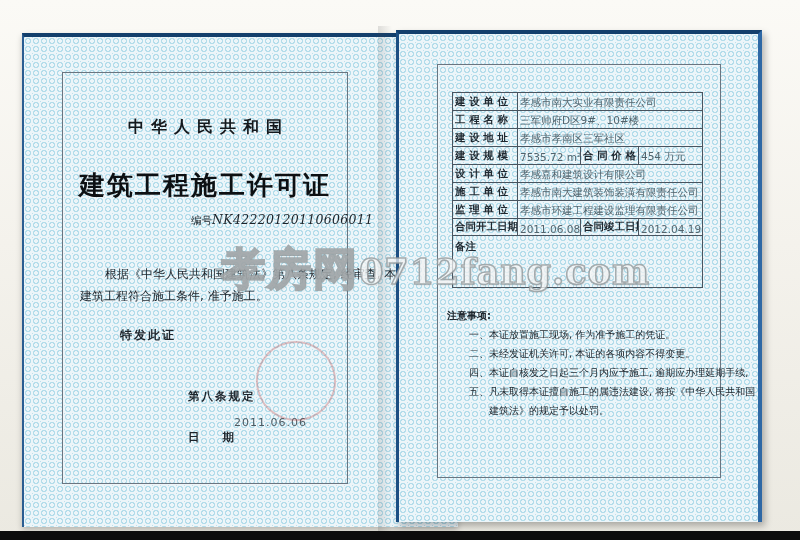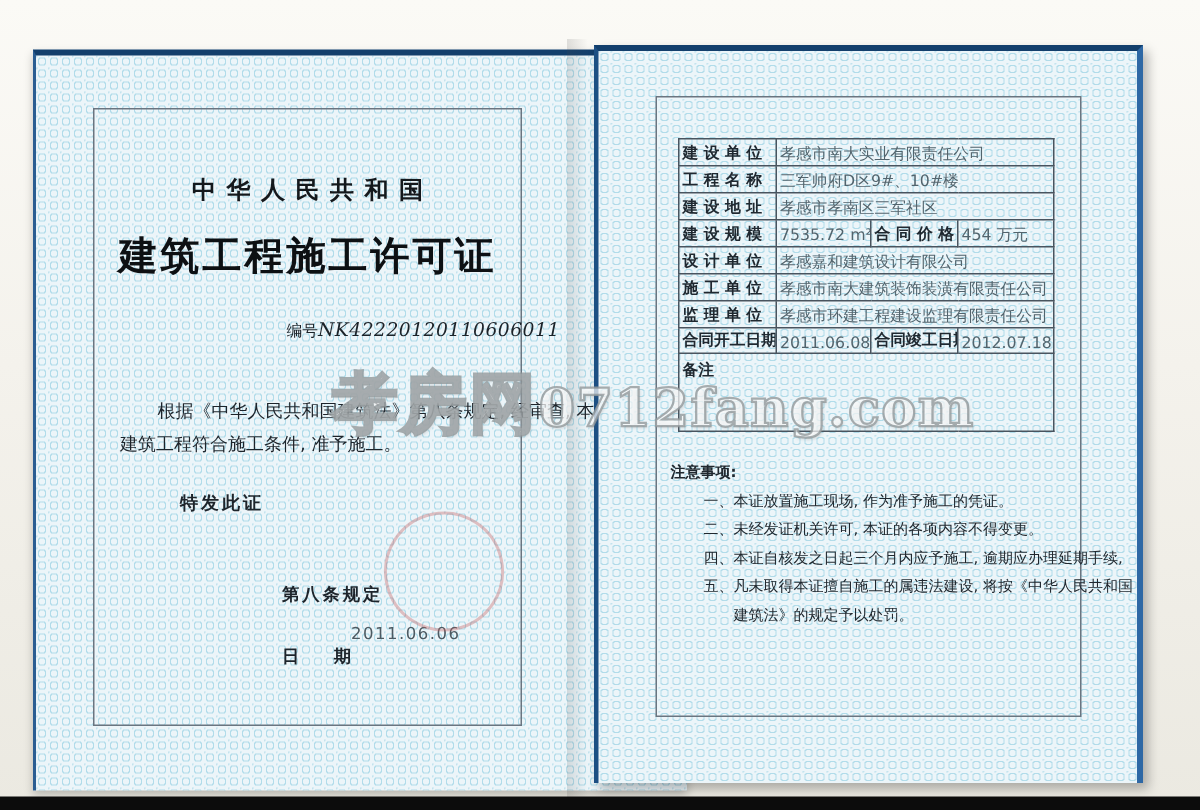--- a/index.html
+++ b/index.html
@@ -30,21 +30,21 @@
            background:linear-gradient(to right, rgba(70,70,70,0.16), rgba(255,255,255,0) 70%); z-index:5; }
 
   .frame { position:absolute; border:1px solid #6a7580; }
   .left  .frame { left:38px; top:35px; width:286px; height:412px; }
   .right .frame { left:38px; top:30px; width:284px; height:414px; }
 
   
   .country { position:absolute; top:44px; left:0; width:100%; text-align:center;
              font-family:"DejaVu Serif", serif; font-weight:bold; font-size:16px;
              letter-spacing:7px; text-indent:7px; color:#14181c; }
-  .main-title { position:absolute; top:80px; left:0; width:100%; text-align:center;
+  .main-title { position:absolute; top:95px; left:0; width:100%; text-align:center;
                 font-weight:bold; font-size:26px; letter-spacing:2px; color:#0d1013; }
   .serial { position:absolute; top:139px; left:128px; font-size:10.5px; color:#1c2329; white-space:nowrap; }
   .serial .no { font-family:"DejaVu Serif", serif; font-size:12.5px; letter-spacing:0.3px;font-style:italic; }
   .body-text { position:absolute; top:190px; left:17px; width:264px;
                font-size:12px; line-height:22px; color:#1d242b; }
   .body-text .line1 { padding-left:25px; white-space:nowrap; }
   .body-text .line2 { white-space:nowrap; }
   .grant      { position:absolute; top:254px; left:57px;  font-size:12px;   font-weight:bold; letter-spacing:2px; color:#1d242b; }
   .authority  { position:absolute; top:316px; left:125px; font-size:11.5px; font-weight:bold; letter-spacing:2px; color:#1d242b; }
   .date-value { position:absolute; top:343px; left:171px; font-size:11px; letter-spacing:1px; color:#4d5a62; }
@@ -146,21 +146,21 @@
           <td class="val" colspan="3">孝感市南大建筑装饰装潢有限责任公司</td>
         </tr>
         <tr>
           <td class="lbl">监 理 单 位</td>
           <td class="val" colspan="3">孝感市环建工程建设监理有限责任公司</td>
         </tr>
         <tr>
           <td class="lbl">合同开工日期</td>
           <td class="val">2011.06.08</td>
           <td class="lbl">合同竣工日期</td>
-          <td class="val">2012.07.18</td>
+          <td class="val">2012.04.19</td>
         </tr>
         <tr class="remark-row">
           <td class="lbl" colspan="4">备注</td>
         </tr>
       </tbody>
         </table>
 
       <div class="notices">
         <div class="notice-title">注意事项:</div>
         <div class="notice-line">一、本证放置施工现场, 作为准予施工的凭证。</div>

